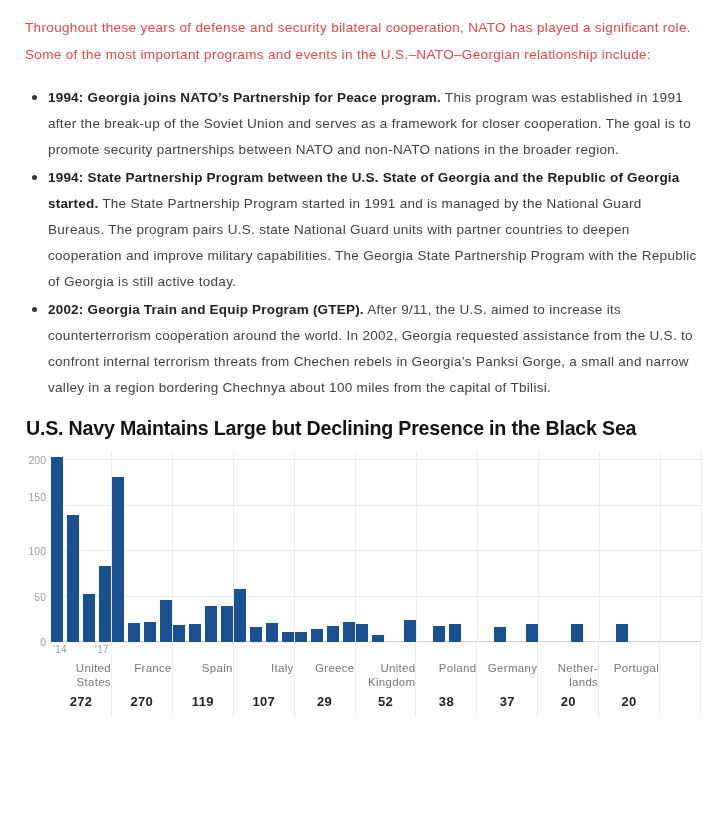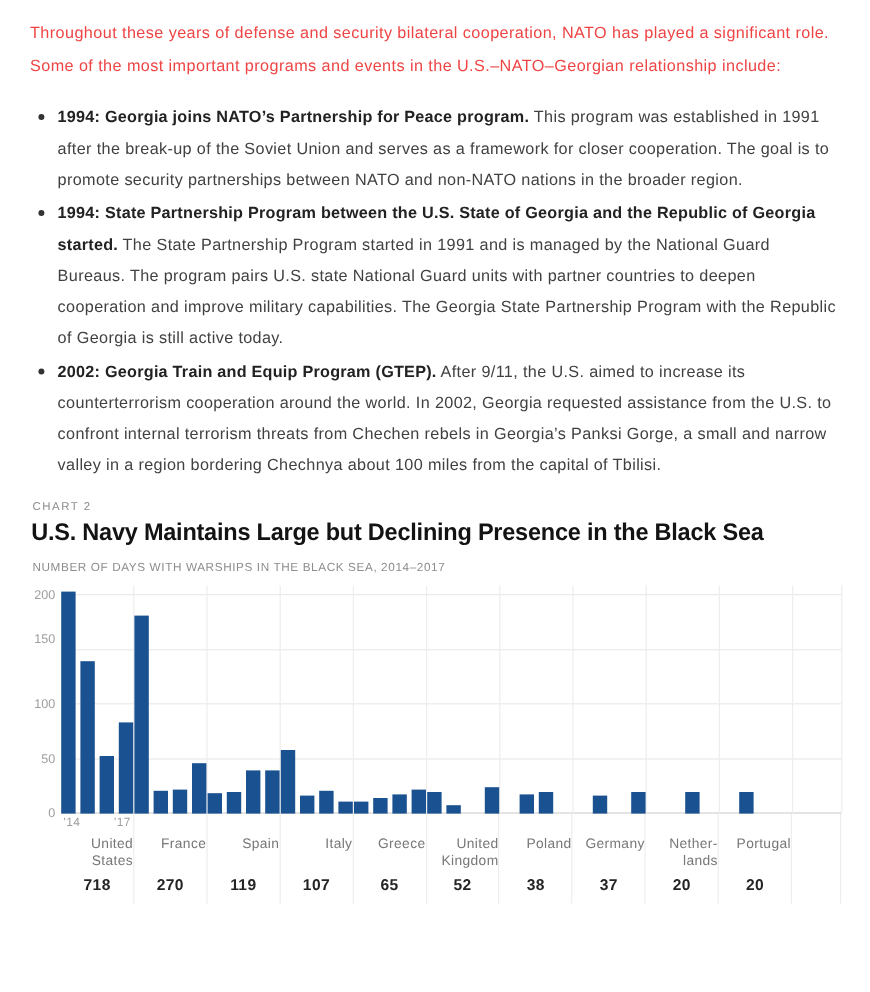--- a/index.html
+++ b/index.html
@@ -92,23 +92,21 @@
     </li>
     <li class="bullet-item">
       <span class="dot"></span><span class="lead">1994: State Partnership Program between the U.S. State of Georgia and the Republic of Georgia started.</span><span> The State Partnership Program started in 1991 and is managed by the National Guard Bureaus. The program pairs U.S. state National Guard units with partner countries to deepen cooperation and improve military capabilities. The Georgia State Partnership Program with the Republic of Georgia is still active today.</span>
     </li>
     <li class="bullet-item">
       <span class="dot"></span><span class="lead">2002: Georgia Train and Equip Program (GTEP).</span><span> After 9/11, the U.S. aimed to increase its counterterrorism cooperation around the world. In 2002, Georgia requested assistance from the U.S. to confront internal terrorism threats from Chechen rebels in Georgia’s Panksi Gorge, a small and narrow valley in a region bordering Chechnya about 100 miles from the capital of Tbilisi.</span>
     </li>
   </ul>
 
   <div class="chart">
-    <div class="chart-kicker">CHART 2</div>
     <div class="chart-title">U.S. Navy Maintains Large but Declining Presence in the Black Sea</div>
-    <div class="chart-subtitle">NUMBER OF DAYS WITH WARSHIPS IN THE BLACK SEA, 2014–2017</div>
 
     <div class="chart-body">
       <div class="y-axis" id="y-axis">
           <div class="y-tick-label" style="bottom: 0px;">0</div>
           <div class="y-tick-label" style="bottom: 45.5px;">50</div>
           <div class="y-tick-label" style="bottom: 91px;">100</div>
           <div class="y-tick-label" style="bottom: 145px; text-align: right;">150</div>
           <div class="y-tick-label" style="bottom: 182px;">200</div>
         </div>
       <div class="plot" id="plot">
@@ -264,21 +262,21 @@
     <div class="chart-footer" id="chart-footer">
         <div class="fcol">
           <div class="ticks">
             <span class="x-tick-label" style="left: 2px;">'14</span>
             <span class="x-tick-label" style="left: 44px;">'17</span>
           </div>
           <div class="country">
             <div>United</div>
             <div>States</div>
           </div>
-          <div class="total">718</div>
+          <div class="total">272</div>
         </div>
         <div class="fcol">
           <div class="ticks"></div>
           <div class="country">
             <div>France</div>
           </div>
           <div class="total">270</div>
         </div>
         <div class="fcol">
           <div class="ticks"></div>
@@ -292,21 +290,21 @@
           <div class="country">
             <div>Italy</div>
           </div>
           <div class="total">107</div>
         </div>
         <div class="fcol">
           <div class="ticks"></div>
           <div class="country">
             <div>Greece</div>
           </div>
-          <div class="total">65</div>
+          <div class="total">29</div>
         </div>
         <div class="fcol">
           <div class="ticks"></div>
           <div class="country">
             <div>United</div>
             <div>Kingdom</div>
           </div>
           <div class="total">52</div>
         </div>
         <div class="fcol">

